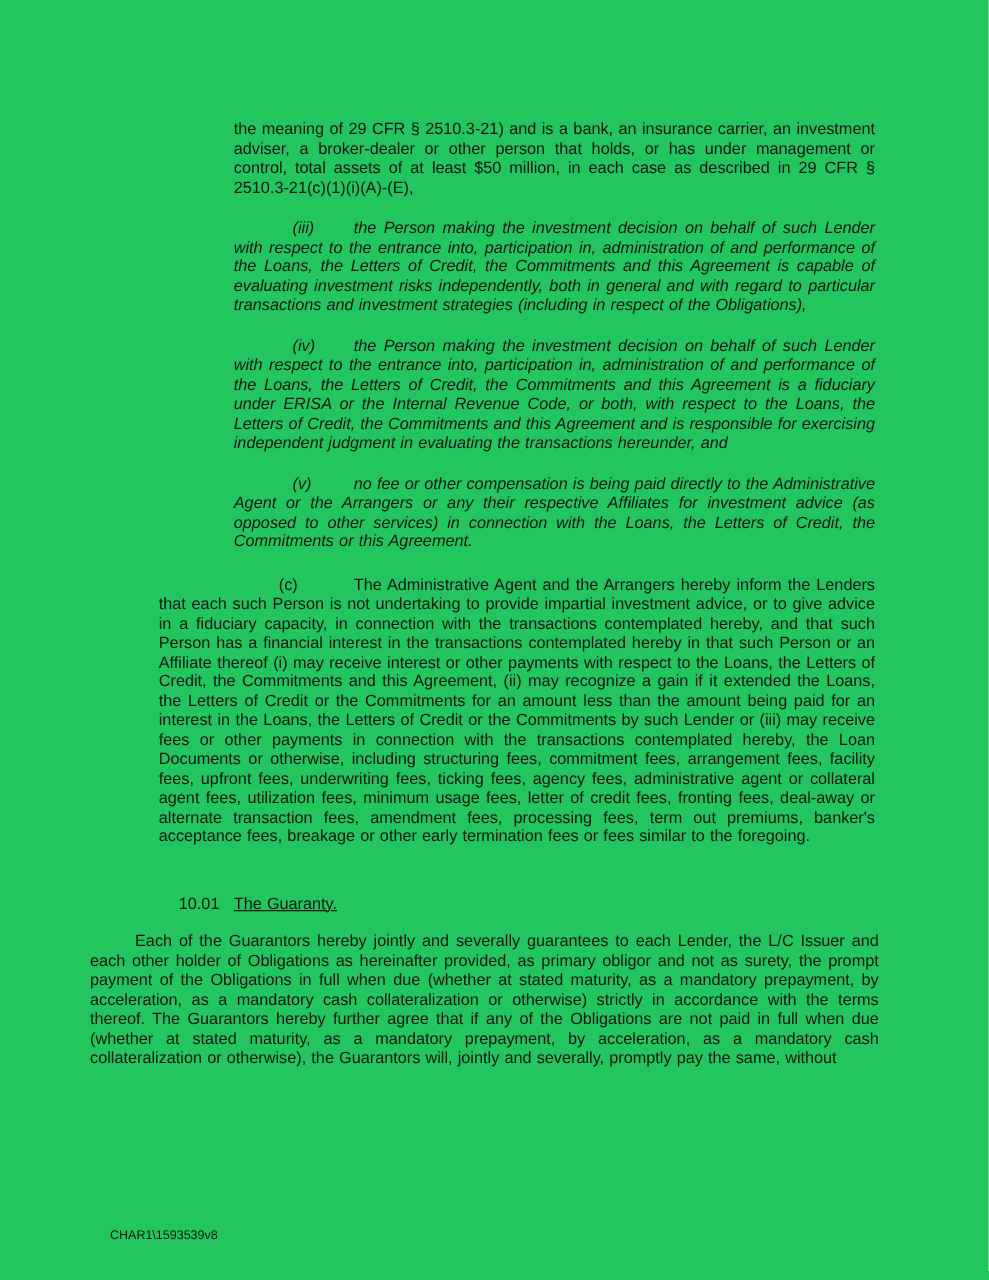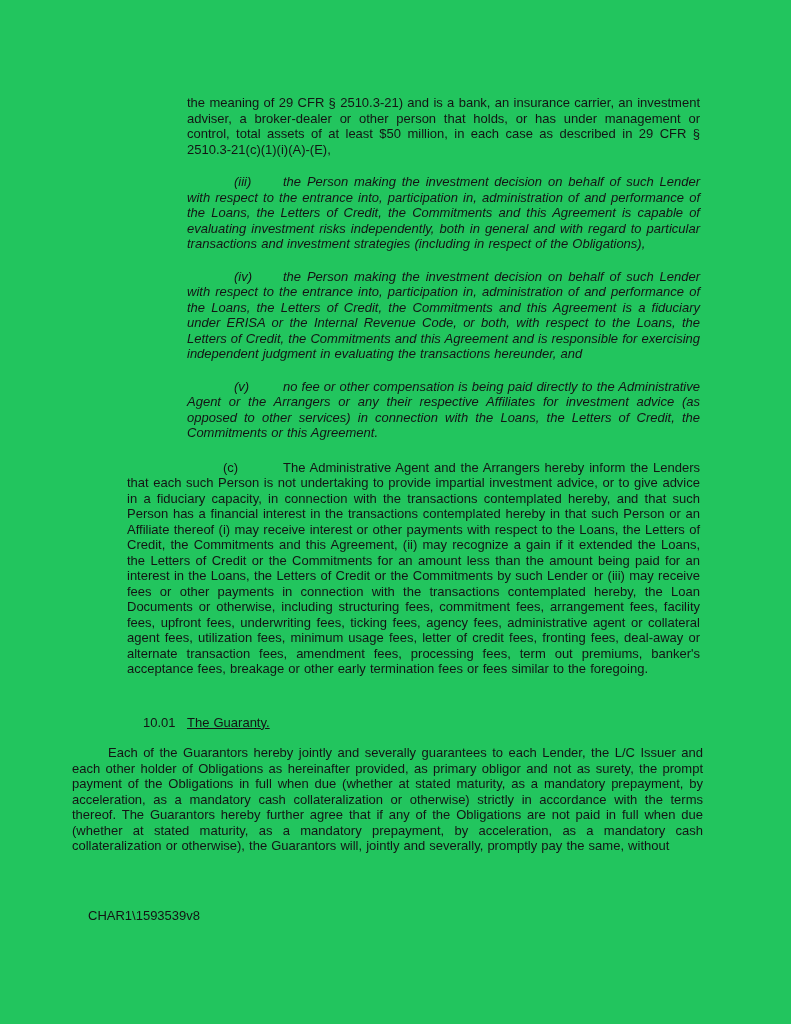--- a/index.html
+++ b/index.html
@@ -52,23 +52,23 @@
   }
   .page-number {
     position: absolute;
     top: 931px;
     left: 89px;
     width: 611px;
     text-align: center;
   }
   .doc-footer {
     position: absolute;
-    top: 910px;
+    top: 983px;
     left: 88px;
-    font-size: 13px;
+    font-size: 10px;
     line-height: 12px;
   }
 </style>
 </head>
 <body>
 
 <div class="page">
   <div class="content">
 
     <p class="para indented">the meaning of 29 CFR § 2510.3-21) and is a bank, an insurance carrier, an investment adviser, a broker-dealer or other person that holds, or has under management or control, total assets of at least $50 million, in each case as described in 29 CFR § 2510.3-21(c)(1)(i)(A)-(E),</p>

